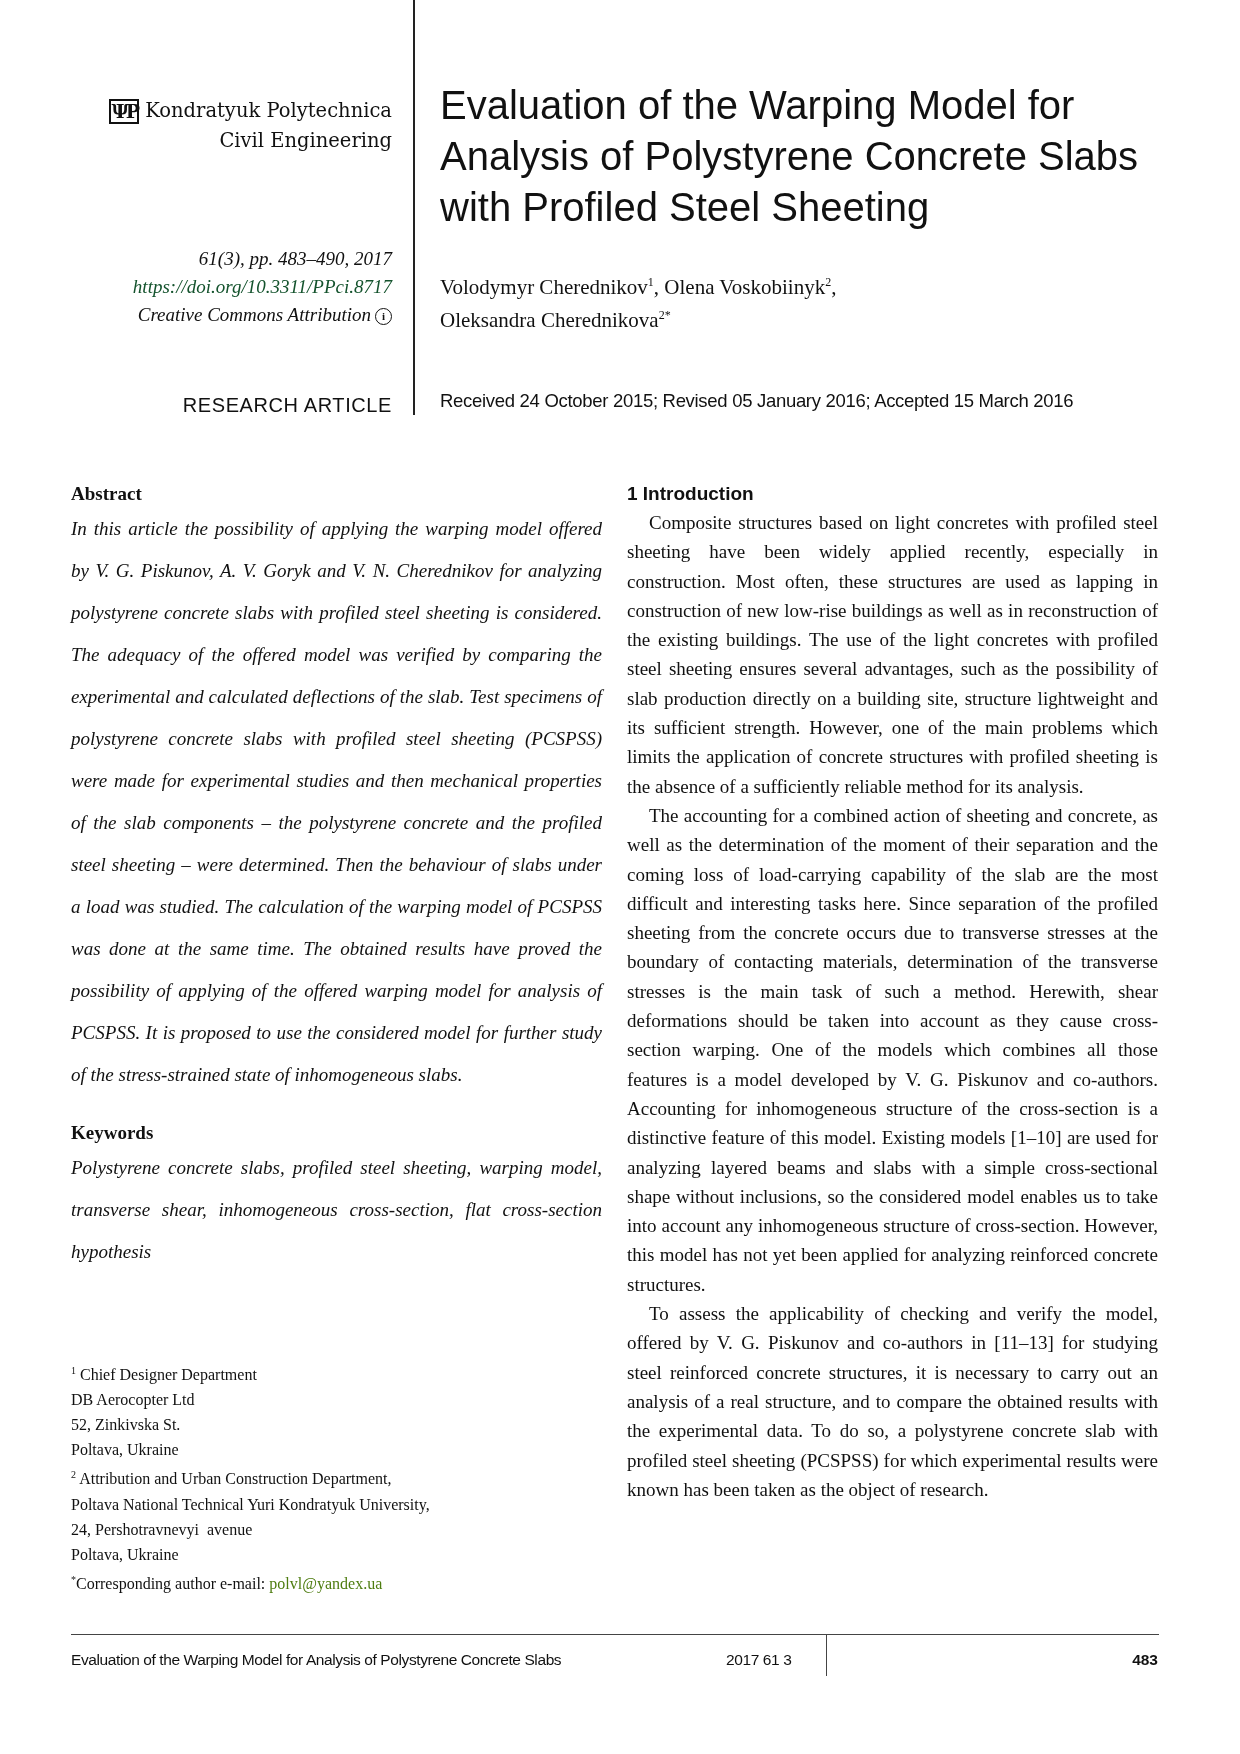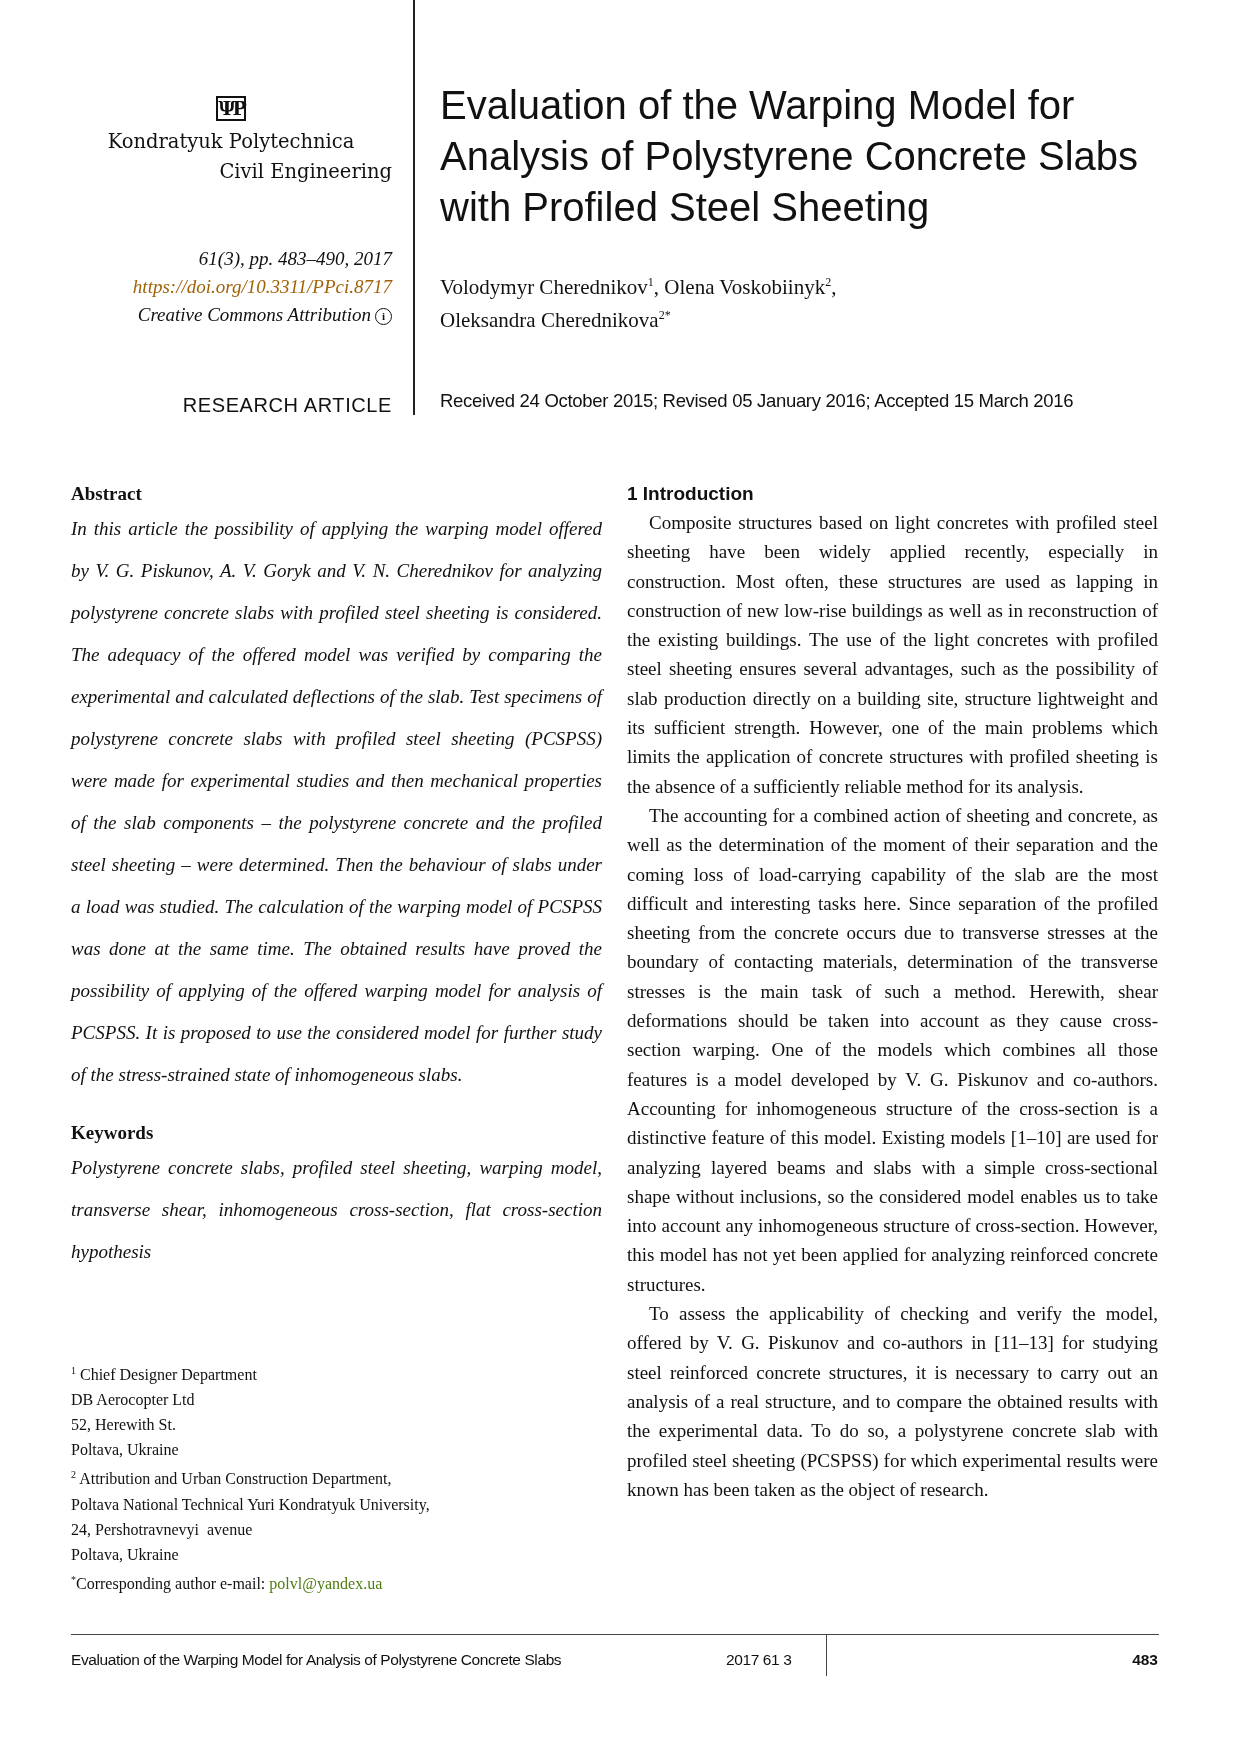--- a/index.html
+++ b/index.html
@@ -1,23 +1,23 @@
 <!DOCTYPE html>
 <html><head>
 <meta charset="utf-8">
 <style>
   html, body { margin: 0; padding: 0; background: #ffffff; }
   body { width: 1240px; height: 1754px; position: relative; overflow: hidden; color: #111; }
 
   
   #journal { position: absolute; left: 70px; top: 96px; width: 322px; text-align: right; font-family: "DejaVu Serif", serif; font-size: 19.5px; line-height: 30px; color: #111; }
-  #journal .line1 { display: flex; justify-content: flex-end; align-items: center; gap: 6px; flex-direction: column; }
+  #journal .line1 { display: flex; justify-content: flex-end; align-items: center; gap: 6px; }
   #logo-box { display: inline-block; width: 30px; height: 25px; border: 2px solid #111; box-sizing: border-box; font-family: "DejaVu Serif", serif; font-size: 19px; line-height: 20px; text-align: center; font-weight: bold; letter-spacing: -3px; }
   #meta { position: absolute; left: 70px; top: 245px; width: 322px; text-align: right; font-family: "Liberation Serif", serif; font-style: italic; font-size: 19px; line-height: 28px; }
-  #meta .doi { color: #a16207; }
+  #meta .doi { color: #14532d; }
   .cc-icon { display: inline-block; width: 15px; height: 15px; border: 1.6px solid #111; border-radius: 50%; font-style: normal; font-size: 11px; line-height: 15px; text-align: center; font-weight: bold; vertical-align: 1px; margin-left: 4px; box-sizing: content-box; }
   #article-type { position: absolute; left: 70px; top: 394px; width: 322px; text-align: right; font-family: "Liberation Sans", sans-serif; font-size: 20px; letter-spacing: 0.6px; }
 
   #vdivider { position: absolute; left: 413px; top: 0; width: 2px; height: 415px; background: #222; }
 
   
   #title { position: absolute; left: 440px; top: 80px; width: 720px; font-family: "Liberation Sans", sans-serif; font-size: 40px; line-height: 51px; color: #111; margin: 0; font-weight: normal; }
   #authors { position: absolute; left: 440px; top: 268px; width: 720px; font-family: "Liberation Serif", serif; font-size: 21px; line-height: 28px; }
   #authors sup { font-size: 12px; }
   #dates { position: absolute; left: 440px; top: 390px; font-family: "Liberation Sans", sans-serif; font-size: 18.5px; letter-spacing: -0.3px; }
@@ -77,21 +77,21 @@
 <div id="left-col">
   <h2 class="sec-head-it">Abstract</h2>
   <p class="abs-text">In this article the possibility of applying the warping model offered by V. G. Piskunov, A. V. Goryk and V. N. Cherednikov for analyzing polystyrene concrete slabs with profiled steel sheeting is considered. The adequacy of the offered model was verified by comparing the experimental and calculated deflec­tions of the slab. Test specimens of polystyrene concrete slabs with profiled steel sheeting (PCSPSS) were made for experi­mental studies and then mechanical properties of the slab components – the polystyrene concrete and the profiled steel sheeting – were determined. Then the behaviour of slabs under a load was studied. The calculation of the warping model of PCSPSS was done at the same time. The obtained results have proved the possibility of applying of the offered warping model for analysis of PCSPSS. It is proposed to use the considered model for further study of the stress-strained state of inhomo­geneous slabs.</p>
   <h2 class="sec-head-it" id="keywords-head">Keywords</h2>
   <p class="abs-text">Polystyrene concrete slabs, profiled steel sheeting, warping model, transverse shear, inhomogeneous cross-section, flat cross-section hypothesis</p>
 </div>
 
 <div id="affil">
   <div><sup>1</sup> <span>Chief Designer Department</span></div>
   <div>DB Aerocopter Ltd</div>
-  <div>52, Herewith St.</div>
+  <div>52, Zinkivska St.</div>
   <div>Poltava, Ukraine</div>
   <div><sup>2</sup> <span>Attribution and Urban Construction Department,</span></div>
   <div>Poltava National Technical Yuri Kondratyuk University,</div>
   <div style="white-space:pre">24, Pershotravnevyi  avenue</div>
   <div>Poltava, Ukraine</div>
   <div><sup>*</sup><span style="white-space:pre">Corresponding author e-mail: </span><a class="email">polvl@yandex.ua</a></div>
 </div>
 
 <div id="right-col">
   <h2 class="sec-head">1 Introduction</h2>

